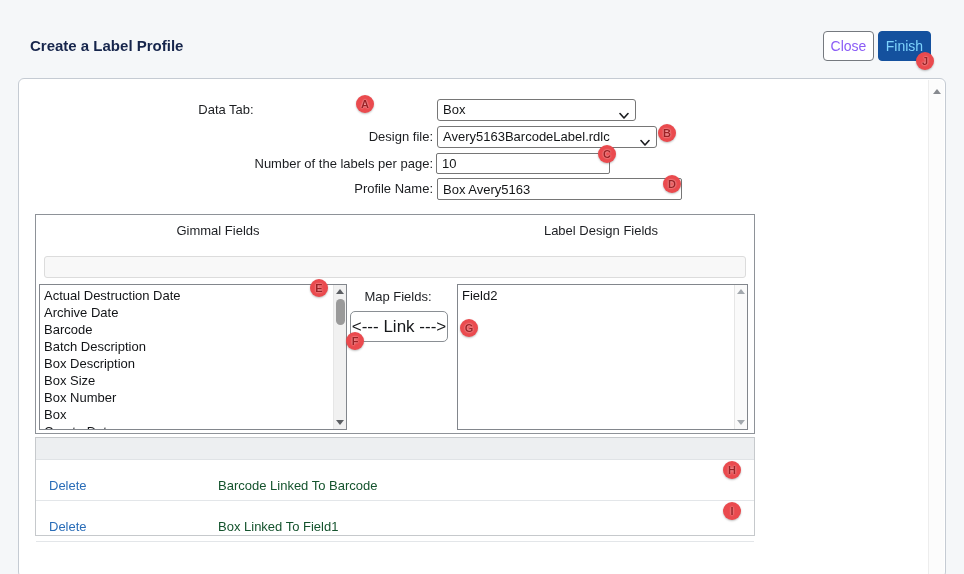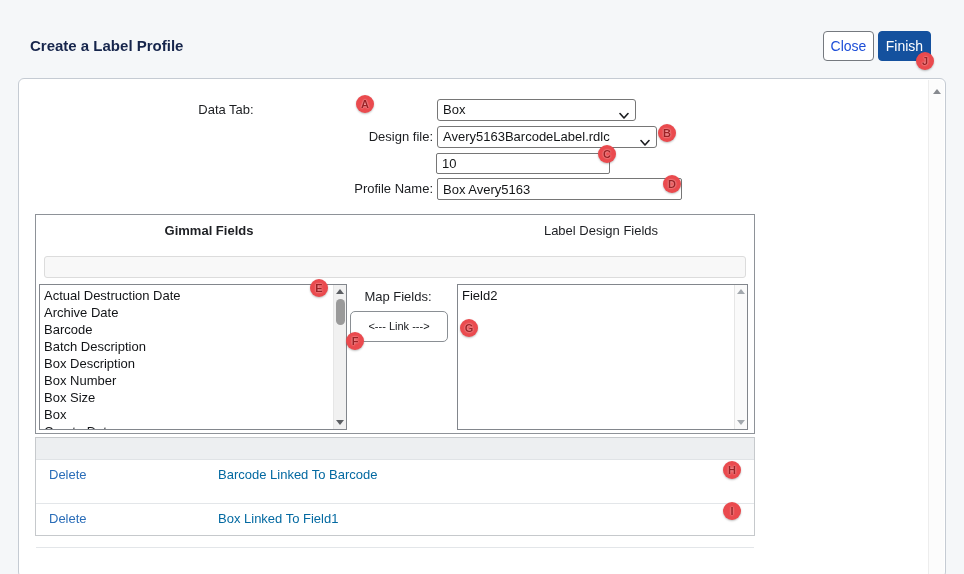--- a/index.html
+++ b/index.html
@@ -10,22 +10,22 @@
     font-family:"Liberation Sans", sans-serif;
     overflow:hidden;
     color:#1c1e21;
   }
   .page-title {
     position:absolute; left:30px; top:37px;
     font-size:15px; font-weight:700; color:#16254c;
   }
   .btn { position:absolute; top:31px; height:30px; border-radius:4px;
          font-size:14px; text-align:center; line-height:28px; cursor:pointer; }
-  .btn-close { left:823px; width:51px; background:#fff; border:1px solid #75797f; color:#1d4ed8; }
-  .btn-finish { left:878px; width:53px; background:#14519e; border:1px solid #14519e; color:#ffffff; }
+  .btn-close { left:823px; width:51px; background:#fff; border:1px solid #75797f; color:#8b5cf6; }
+  .btn-finish { left:878px; width:53px; background:#14519e; border:1px solid #14519e; color:#7dd3fc; }
 
   .panel {
     position:absolute; left:18px; top:78px; width:928px; height:500px;
     background:#fff; border:1px solid #c5cbd3; border-radius:6px;
   }
   .panel-scrollbar {
     position:absolute; top:1px; right:1px; bottom:1px; width:16px;
     background:#fcfcfc; border-left:1px solid #ededed; border-radius:0 5px 0 0;
   }
   .panel-scrollbar .up-arrow {
@@ -41,21 +41,21 @@
          font-size:13px; color:#141618; }
   .selectbox { border-radius:3px; padding:0 22px 0 5px; line-height:20px; cursor:pointer; }
   .selectbox .chev { position:absolute; right:6px; top:6px; }
   .textinput { border-radius:2px; padding:0 5px; font-family:Liberation Sans, sans-serif; }
   input.textinput { outline:none; }
 
   
   .map-box { position:absolute; left:16px; top:135px; width:720px; height:220px;
              border:1px solid #8e9298; background:#fff; }
   .map-header { position:absolute; top:8px; font-size:13px; color:#1d1f23; text-align:center; }
-  .hdr-left { left:3px; width:340px;font-weight:bold; }
+  .hdr-left { left:12px; width:340px; }
   .hdr-right { left:415px; width:300px; }
   .filter-input { position:absolute; left:8px; top:41px; width:702px; height:22px;
                   background:#f8f8f8; border:1px solid #dcdcdc; border-radius:3px;
                   font-size:13px; padding:0 5px; outline:none; }
   .listbox { position:absolute; top:69px; height:146px; background:#fff;
              border:1px solid #82868c; overflow:hidden; }
   .lb-left  { left:3px;  width:308px; }
   .lb-right { left:421px; width:291px; }
   .lb-items { position:absolute; left:4px; top:2px; right:15px; bottom:0; overflow:hidden; }
   .lb-item  { font-size:13px; height:17px; line-height:17px; white-space:nowrap; color:#121417; }
@@ -67,31 +67,31 @@
   .tri-up   { top:4px;  border-bottom:5px solid #5c5f63; }
   .tri-down { bottom:4px; border-top:5px solid #5c5f63; }
   .lb-right .tri-up   { border-bottom-color:#a4a9ae; }
   .lb-right .tri-down { border-top-color:#a4a9ae; }
   .lb-thumb { position:absolute; left:2px; top:14px; width:9px; height:26px;
               background:#9a9a9a; border-radius:5px; }
   .map-mid-label { position:absolute; left:312px; top:74px; width:100px;
                    text-align:center; font-size:13px; color:#1d1f23; }
   .link-btn { position:absolute; left:314px; top:96px; width:98px; height:31px;
               background:#fff; border:1px solid #8a8f94; border-radius:5px;
-              font-size:11px; color:#16181b; text-align:center; line-height:29px; cursor:pointer; }
+              font-size:17px; color:#16181b; text-align:center; line-height:29px; cursor:pointer; }
 
   
   .links-table { position:absolute; left:16px; top:358px; width:720px; height:99px;
                  border:1px solid #c6c9cc; background:#fff; }
   .tbl-head { height:22px; background:#edeff1; border-bottom:1px solid #e0e3e6; }
-  .tbl-row { position:relative; height:44px; border-bottom:1px solid #e3e6e9; }
+  .tbl-row { position:relative; height:30px; border-bottom:1px solid #e3e6e9;margin-top:11px; }
   .tbl-link { position:absolute; left:13px; top:0; line-height:30px;
               font-size:13px; color:#2a6db8; cursor:pointer; }
   .tbl-desc { position:absolute; left:182px; top:0; line-height:30px;
-              font-size:13px; color:#0369a1; }
+              font-size:13px; color:#14532d; }
 
   
   .marker { position:absolute; width:18px; height:18px; border-radius:50%;
             background:#ea4a4e; box-shadow:0 1px 2px rgba(0,0,0,.25);
             text-align:center; font-size:11px; font-weight:700; line-height:18px;
             color:#9c2125; text-shadow:0 0 2px rgba(255,255,255,.85); z-index:50; }
 </style>
 </head>
 <body>
 
@@ -114,39 +114,40 @@
   <div class="frm-label" style="top:47px;">Design file:</div>
   <div class="ctl selectbox" style="left:418px; top:47px; width:220px; height:22px;">
     <span>Avery5163BarcodeLabel.rdlc</span>
     <span class="chev">
       <svg width="10" height="8" viewBox="0 0 10 8">
           <path d="M1 1.5 L5 6 L9 1.5" fill="none" stroke="#1c1e21" stroke-width="1.6" stroke-linecap="round" stroke-linejoin="round"></path>
         </svg>
     </span>
   </div>
 
+  <div class="frm-label" style="top:74px;">Number of the labels per page:</div>
   <input class="ctl textinput" style="left: 417px; top: 74px; width: 174px; height: 21px;" value="10">
 
   <div class="frm-label" style="top:99px;">Profile Name:</div>
   <input class="ctl textinput" style="left: 418px; top: 99px; width: 245px; height: 22px;" value="Box Avery5163">
 
   <div class="map-box">
     <div class="map-header hdr-left">Gimmal Fields</div>
     <div class="map-header hdr-right">Label Design Fields</div>
     <input class="filter-input" value="" style="">
 
     <div class="listbox lb-left">
       <div class="lb-items">
           <div class="lb-item">Actual Destruction Date</div>
           <div class="lb-item">Archive Date</div>
           <div class="lb-item">Barcode</div>
           <div class="lb-item">Batch Description</div>
           <div class="lb-item">Box Description</div>
+          <div class="lb-item">Box Size</div>
           <div class="lb-item">Box Number</div>
-          <div class="lb-item">Box Size</div>
           <div class="lb-item">Box</div>
           <div class="lb-item">Create Date</div>
         </div>
       <div class="lb-scroll">
         <span class="tri-up"></span>
         <span class="lb-thumb"></span>
         <span class="tri-down"></span>
       </div>
     </div>
 

